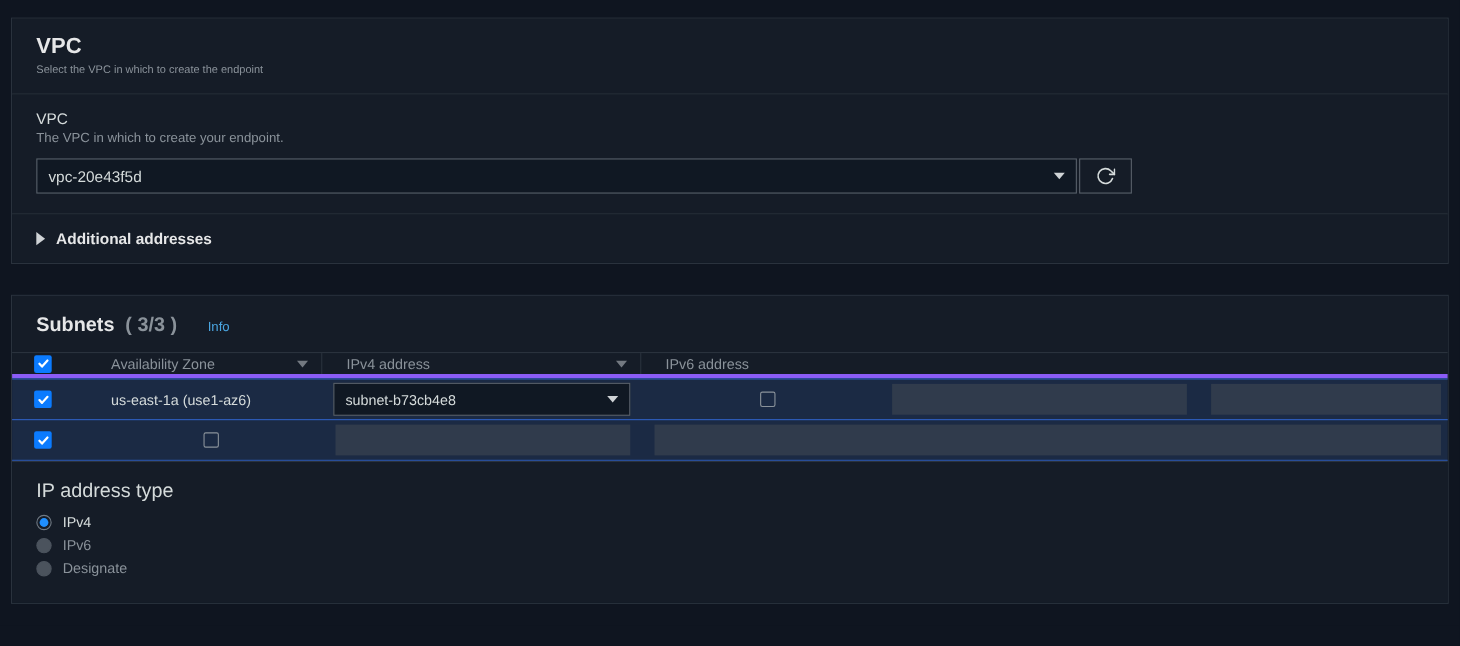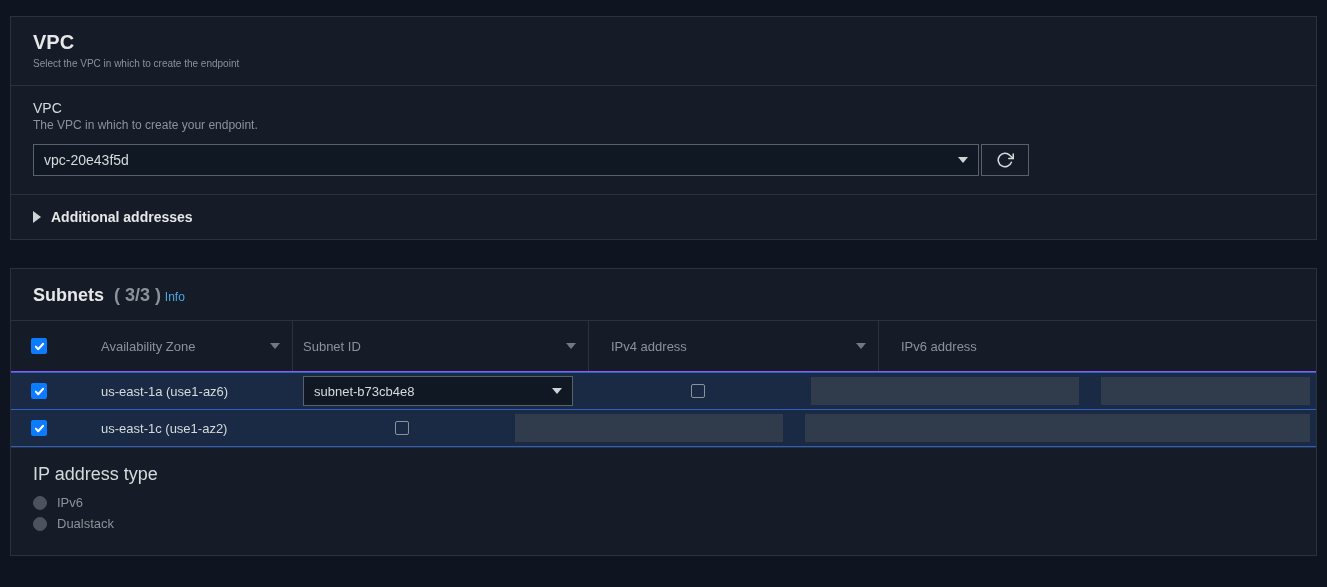--- a/index.html
+++ b/index.html
@@ -52,24 +52,24 @@
   .expander{background:var(--panel-dark);padding:14px 22px;display:flex;align-items:center;gap:10px;cursor:pointer;}
   .caret-right{width:0;height:0;border-top:6px solid transparent;border-bottom:6px solid transparent;
     border-left:8px solid #cfd3d6;}
   .expander-label{font-weight:700;color:var(--text-heading);}
 
   
   .panel2{border:1px solid var(--border-soft);margin-top:28px;}
   .panel2-head{background:var(--panel-dark);padding:16px 22px 14px;}
   .subnets-title{font-size:18px;font-weight:700;color:var(--text-heading);display:inline;}
   .subnets-count{font-size:18px;font-weight:700;color:var(--text-muted);display:inline;margin-left:6px;}
-  .info-link{font-size:12px;color:var(--link);margin-left:0;text-decoration:none;}
-
-  .thead{display:flex;align-items:center;background:var(--panel-dark);height:52px;
-    border-top:1px solid var(--border-soft);border-bottom:1px solid #8b5cf6;color:var(--text-muted);font-size:13px;}
+  .info-link{font-size:12px;color:var(--link);margin-left:24px;text-decoration:none;}
+
+  .thead{display:flex;align-items:center;background:var(--panel-dark);height:24px;
+    border-top:1px solid var(--border-soft);border-bottom:4px solid #8b5cf6;color:var(--text-muted);font-size:13px;}
   .col-chk{width:56px;display:flex;justify-content:center;}
   .col-az{width:210px;padding-left:18px;}
   .col-sn{width:296px;padding-left:10px;}
   .col-dip{width:200px;padding-left:18px;}
   .col-v4{width:290px;padding-left:22px;}
   .col-v6{flex:1;padding-left:22px;}
   .col-spacer{width:16px;}
   .th{display:flex;align-items:center;justify-content:space-between;padding-right:12px;height:100%;
     border-right:1px solid var(--border-soft);}
   .th.nosort{justify-content:flex-start;}
@@ -145,24 +145,20 @@
         <svg width="11" height="11" viewBox="0 0 12 12">
             <path d="M2 6.2 4.6 9 10 3" stroke="#fff" stroke-width="2.2" fill="none" stroke-linecap="round" stroke-linejoin="round"></path>
           </svg>
       </span>
     </div>
     <div class="col-spacer"></div>
     <div class="th col-az">
       <span>Availability Zone</span>
       <span class="sort"></span>
     </div>
-    <div class="th col-sn">
-      <span>Subnet ID</span>
-      <span class="sort"></span>
-    </div>
     <div class="th col-v4">
       <span>IPv4 address</span>
       <span class="sort"></span>
     </div>
     <div class="th nosort last col-v6">
       <span>IPv6 address</span>
     </div>
   </div>
 
   <div id="rows">
@@ -194,39 +190,44 @@
       </div>
       <div class="trow">
     <div class="col-chk">
       <span class="chkbox" role="checkbox" aria-checked="true">
         <svg width="11" height="11" viewBox="0 0 12 12">
               <path d="M2 6.2 4.6 9 10 3" stroke="#fff" stroke-width="2.2" fill="none" stroke-linecap="round" stroke-linejoin="round"></path>
             </svg>
       </span>
     </div>
     <div class="col-spacer"></div>
-    <div class="cell col-az">us-east-1c (use1-az2)</div>
     <div class="cell col-dip" style="display:flex;justify-content:center;">
       <span class="chkbox-empty" role="checkbox" aria-checked="false"></span>
     </div>
     <div class="cell col-v4">
       <div class="ipfield"></div>
     </div>
     <div class="cell col-v6" style="padding-right:6px;">
       <div class="ipfield" style="width:100%;"></div>
     </div>
       </div>
     </div>
 
   <div class="foot">
     <div class="foot-title">IP address type</div>
     <div id="iptype">
+        <div class="radio-row active">
+          <span class="radio">
+            <span class="dot"></span>
+          </span>
+          <span>IPv4</span>
+        </div>
         <div class="radio-row">
           <span class="radio disabled"></span>
           <span>IPv6</span>
         </div>
         <div class="radio-row">
           <span class="radio disabled"></span>
-          <span>Dualstack</span>
+          <span>Designate</span>
         </div>
       </div>
   </div>
 </div>
 
 </body></html>

